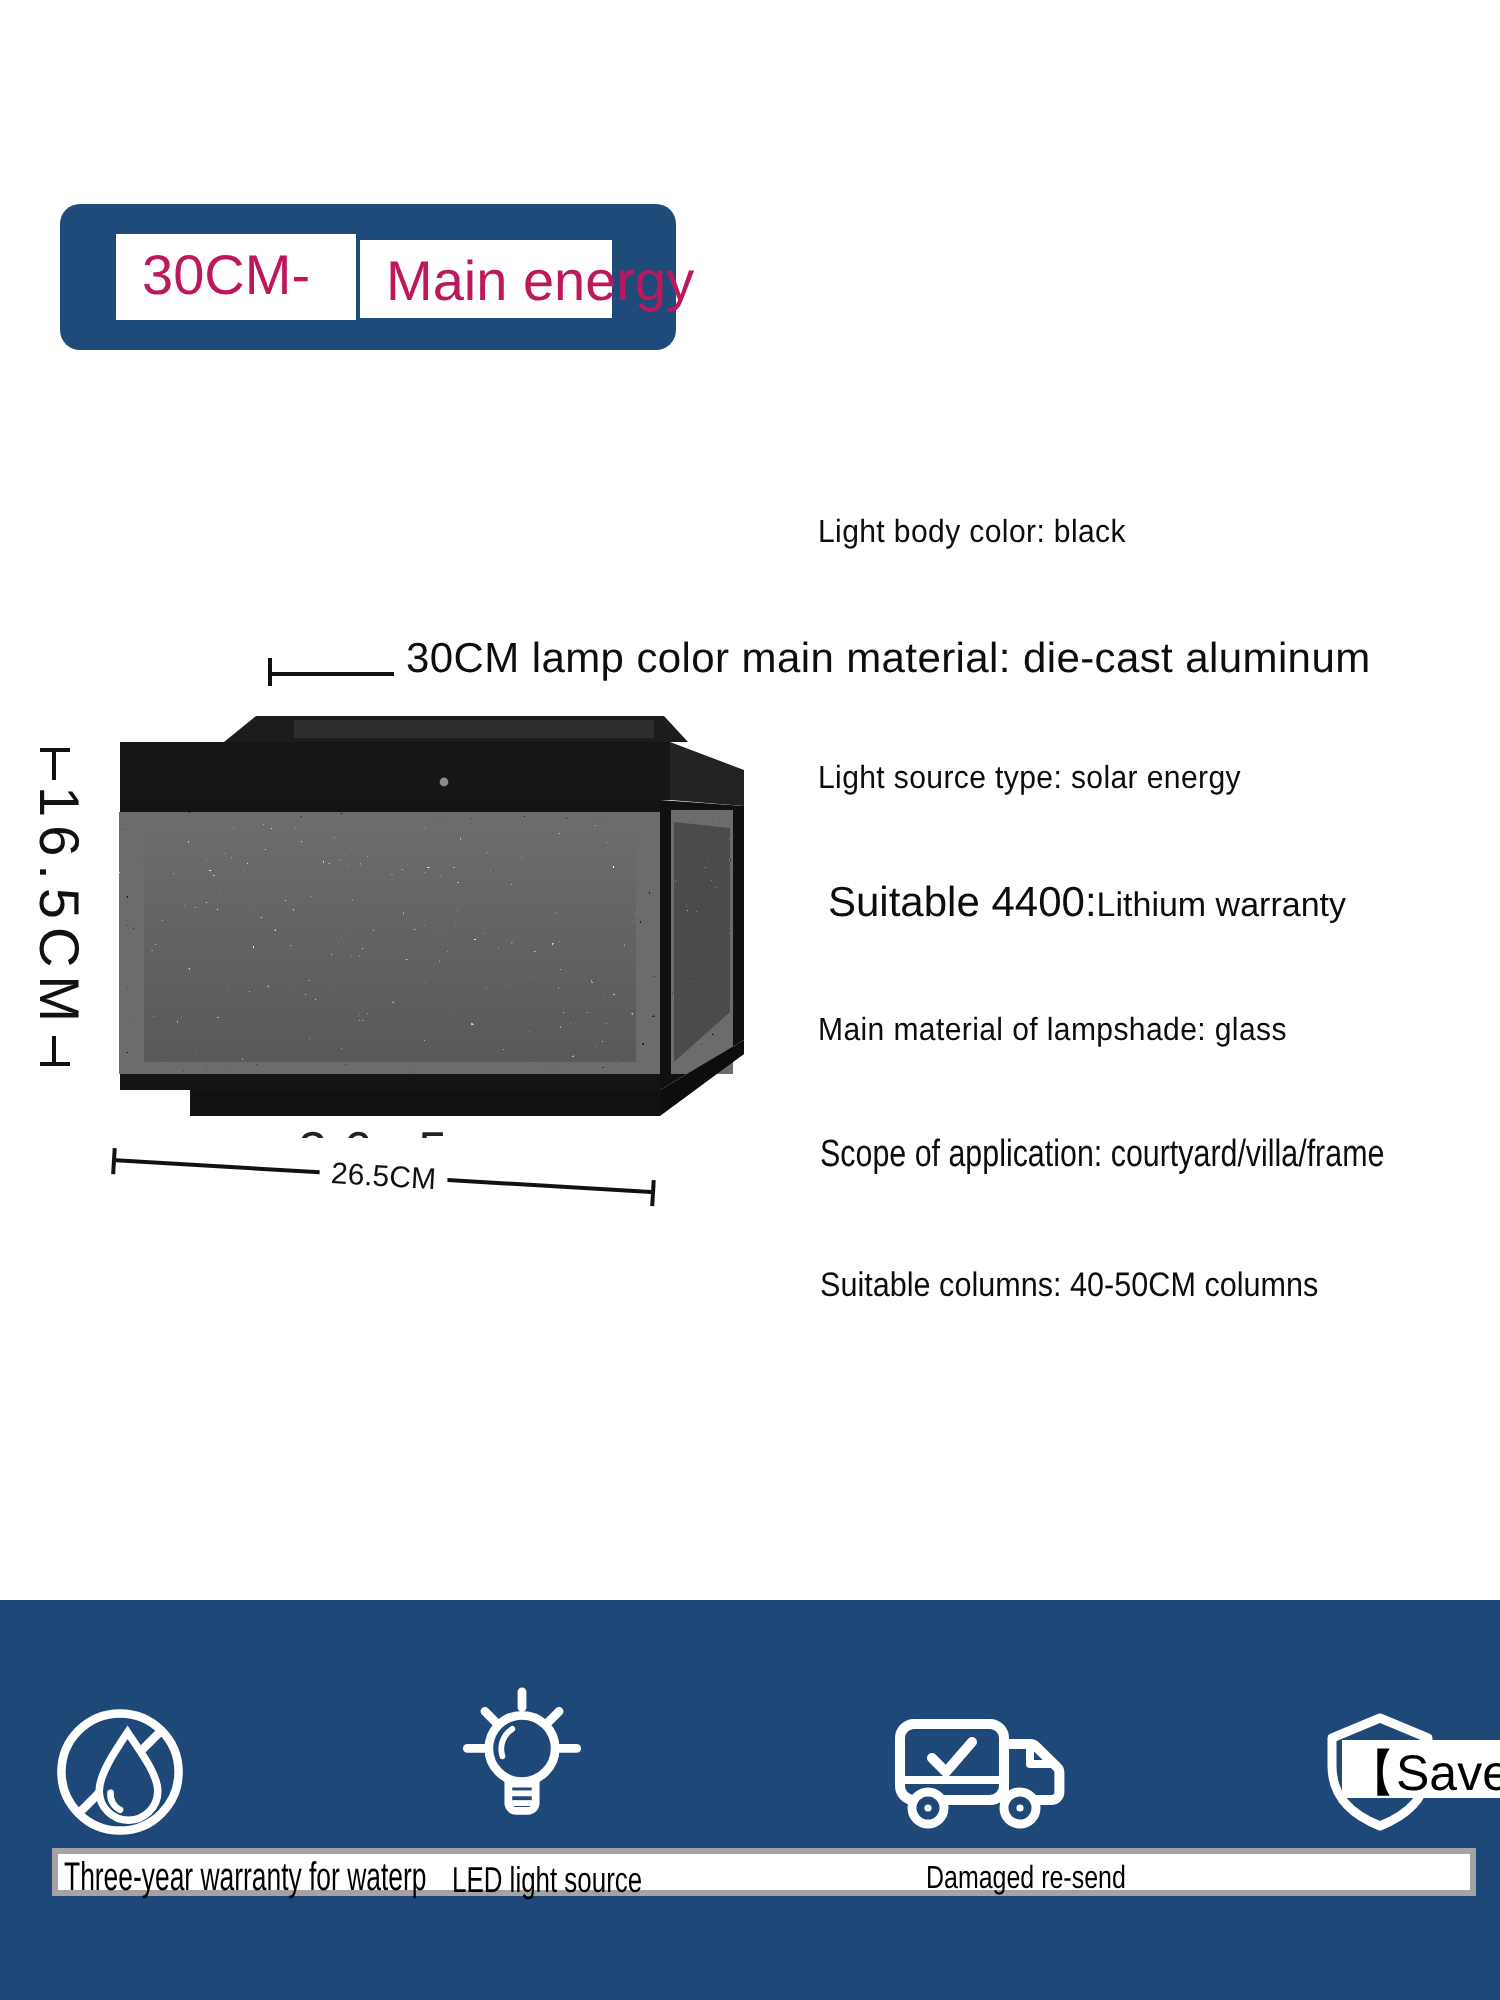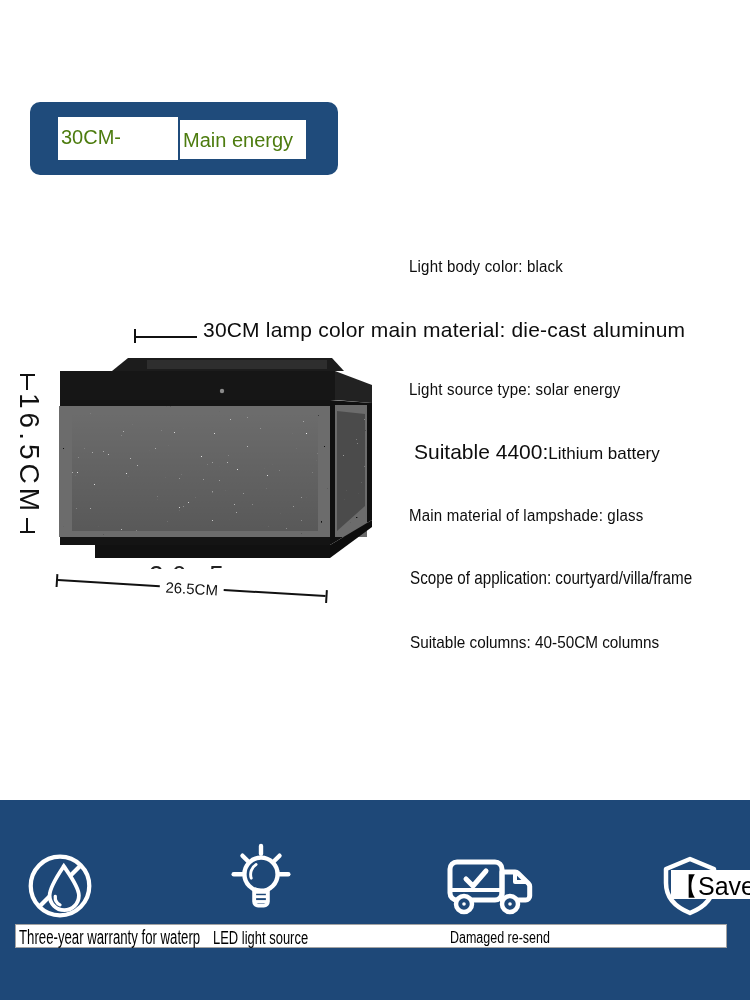--- a/index.html
+++ b/index.html
@@ -7,21 +7,21 @@
     width:750px;height:1000px;position:relative;overflow:hidden;background:#fff;
     font-family:"Liberation Sans","DejaVu Sans",sans-serif;color:#111;
   }
   .abs{position:absolute;}
   .nowrap{white-space:nowrap;}
 
   
   .badge{left:30px;top:102px;width:308px;height:73px;background:#1f4b7b;border-radius:10px;}
   .badge .wbox1{left:28px;top:15px;width:120px;height:43px;background:#fff;}
   .badge .wbox2{left:150px;top:18px;width:126px;height:39px;background:#fff;}
-  .badge .t{font-size:20px;color:#4d7c0f;line-height:41px;padding-left:3px;white-space:nowrap;}
+  .badge .t{font-size:28px;color:#be185d;line-height:41px;padding-left:13px;white-space:nowrap;}
 
   
   .co{transform-origin:left top;white-space:nowrap;color:#0d0d0d;}
   .co16{font-size:16px;transform:scaleX(.94);letter-spacing:.2px;}
   .co-big{font-size:21px;letter-spacing:.2px;}
   .co-scope{font-size:19px;transform:scaleX(.80);}
   .co-col{font-size:17px;transform:scaleX(.90);}
   .bat-big{font-size:21px;}
   .bat-sub{font-size:17px;}
 
@@ -32,21 +32,21 @@
     background:#fff;color:#111;padding:3px 0;
   }
   .hdim-group{left:56px;top:572px;width:272px;height:16px;transform:rotate(3.4deg);transform-origin:left center;display:flex;align-items:center;}
   .hdim-tick{width:2px;height:13px;background:#111;}
   .hdim-seg{flex:1;height:1.5px;background:#111;}
   .hdim-label{font-size:15px;padding:0 6px;color:#111;}
   .ghost{left:149px;top:560px;width:76px;height:9px;overflow:hidden;font-size:26px;letter-spacing:8px;color:#222;}
 
   
   .banner{left:0;top:800px;width:750px;height:200px;background:#1e4878;}
-  .strip{left:15px;top:124px;width:712px;height:24px;background:#fff;border:1px solid #a3a3a3;box-sizing:border-box;}
+  .strip{left:26px;top:124px;width:712px;height:24px;background:#fff;border:3px solid #a3a3a3;box-sizing:border-box;}
   .f1{left:3px;top:1px;font-size:20px;transform:scaleX(.66);transform-origin:left top;white-space:nowrap;color:#000;}
   .f2{left:197px;top:3px;font-size:18px;transform:scaleX(.72);transform-origin:left top;white-space:nowrap;color:#000;}
   .f3{left:434px;top:4px;font-size:16px;transform:scaleX(.78);transform-origin:left top;white-space:nowrap;color:#000;}
   .savebox{left:671px;top:70px;width:79px;height:29px;background:#fff;}
   .savetext{left:2px;top:0px;font-size:25px;color:#000;white-space:nowrap;}
 </style>
 </head>
 <body>
 
 <div class="abs badge">
@@ -105,21 +105,21 @@
   <div class="hdim-tick"></div>
   <div class="hdim-seg"></div>
   <div class="hdim-label">26.5CM</div>
   <div class="hdim-seg"></div>
   <div class="hdim-tick"></div>
 </div>
 
 <div class="abs co co16" style="left:409px;top:258px;">Light body color: black</div>
 <div class="abs co co16" style="left:409px;top:381px;">Light source type: solar energy</div>
 <div class="abs co nowrap" style="left:414px;top:440px;">
-  <span class="bat-big">Suitable 4400:</span><span class="bat-sub">Lithium battery</span>
+  <span class="bat-big">Suitable 4400:</span><span class="bat-sub">Lithium warranty</span>
 </div>
 <div class="abs co co16" style="left:409px;top:507px;">Main material of lampshade: glass</div>
 <div class="abs co co-scope" style="left:410px;top:567px;">Scope of application: courtyard/villa/frame</div>
 <div class="abs co co-col" style="left:410px;top:633px;">Suitable columns: 40-50CM columns</div>
 
 <div class="abs banner">
 
   <svg class="abs" style="left:26px;top:52px;" width="68" height="68" viewBox="0 0 72 72">
     <circle cx="36" cy="36" r="31" fill="none" stroke="#fff" stroke-width="4.5"></circle>
     <line x1="15" y1="57" x2="57" y2="15" stroke="#fff" stroke-width="4.5"></line>

